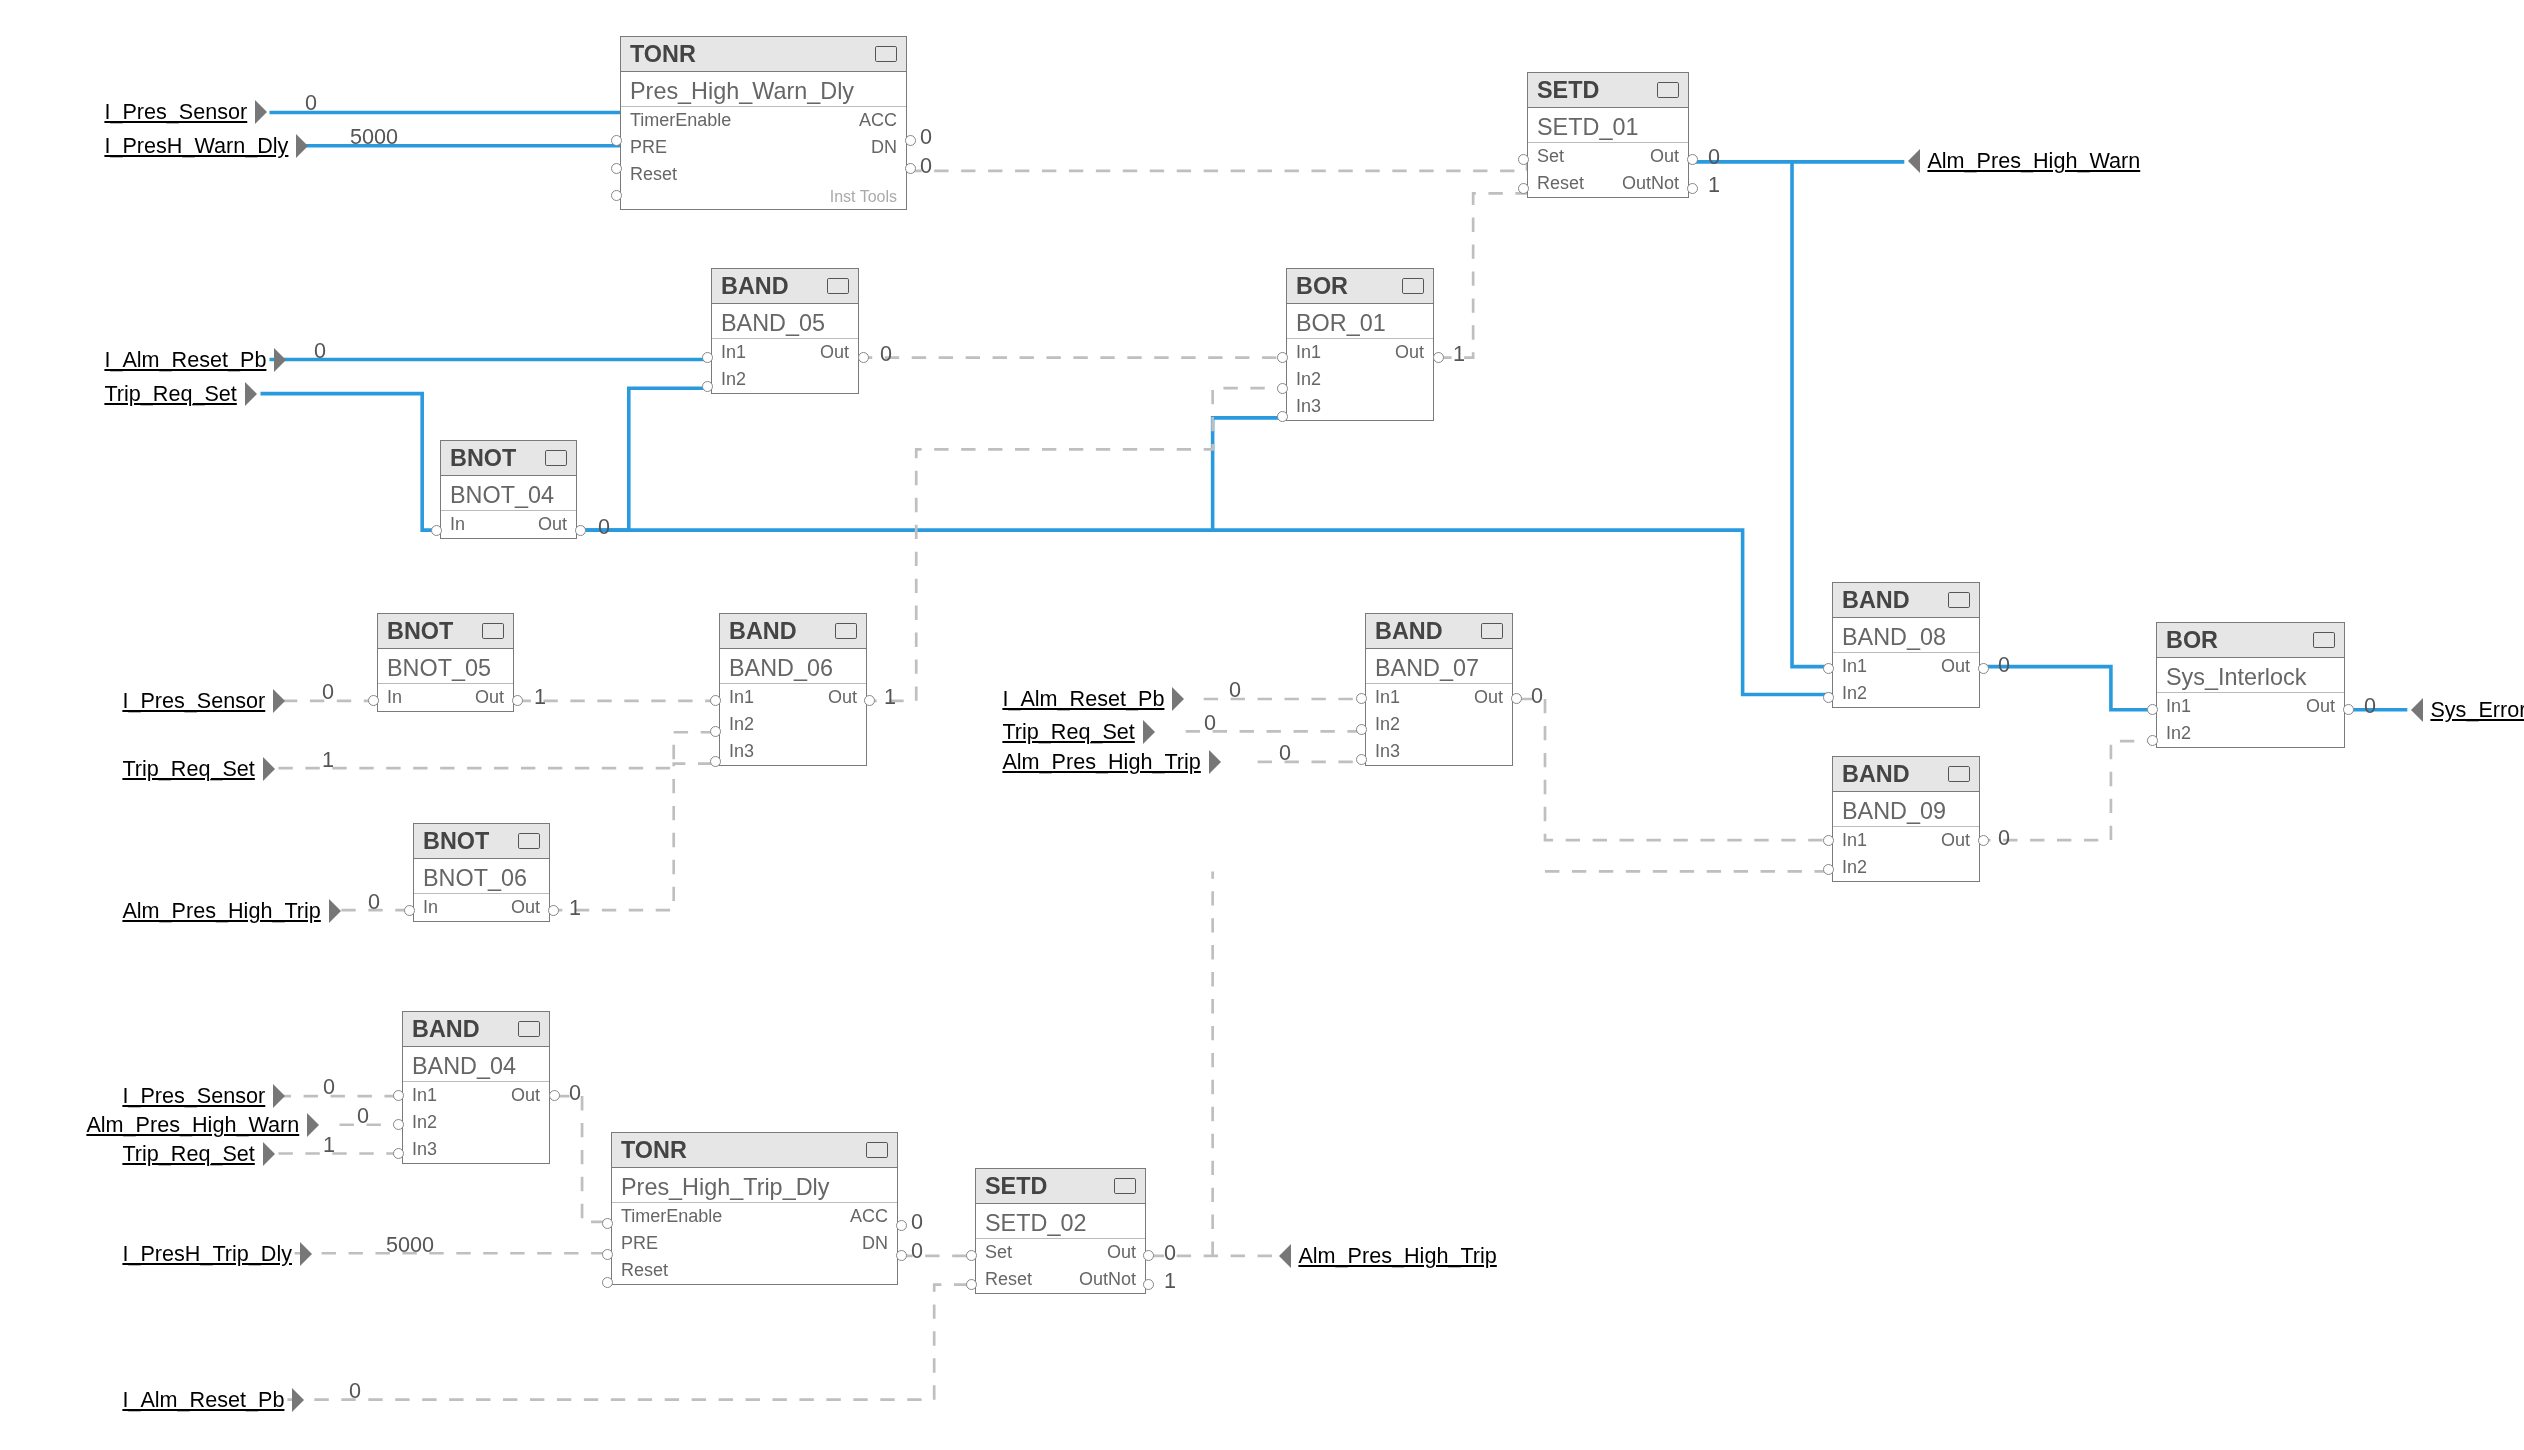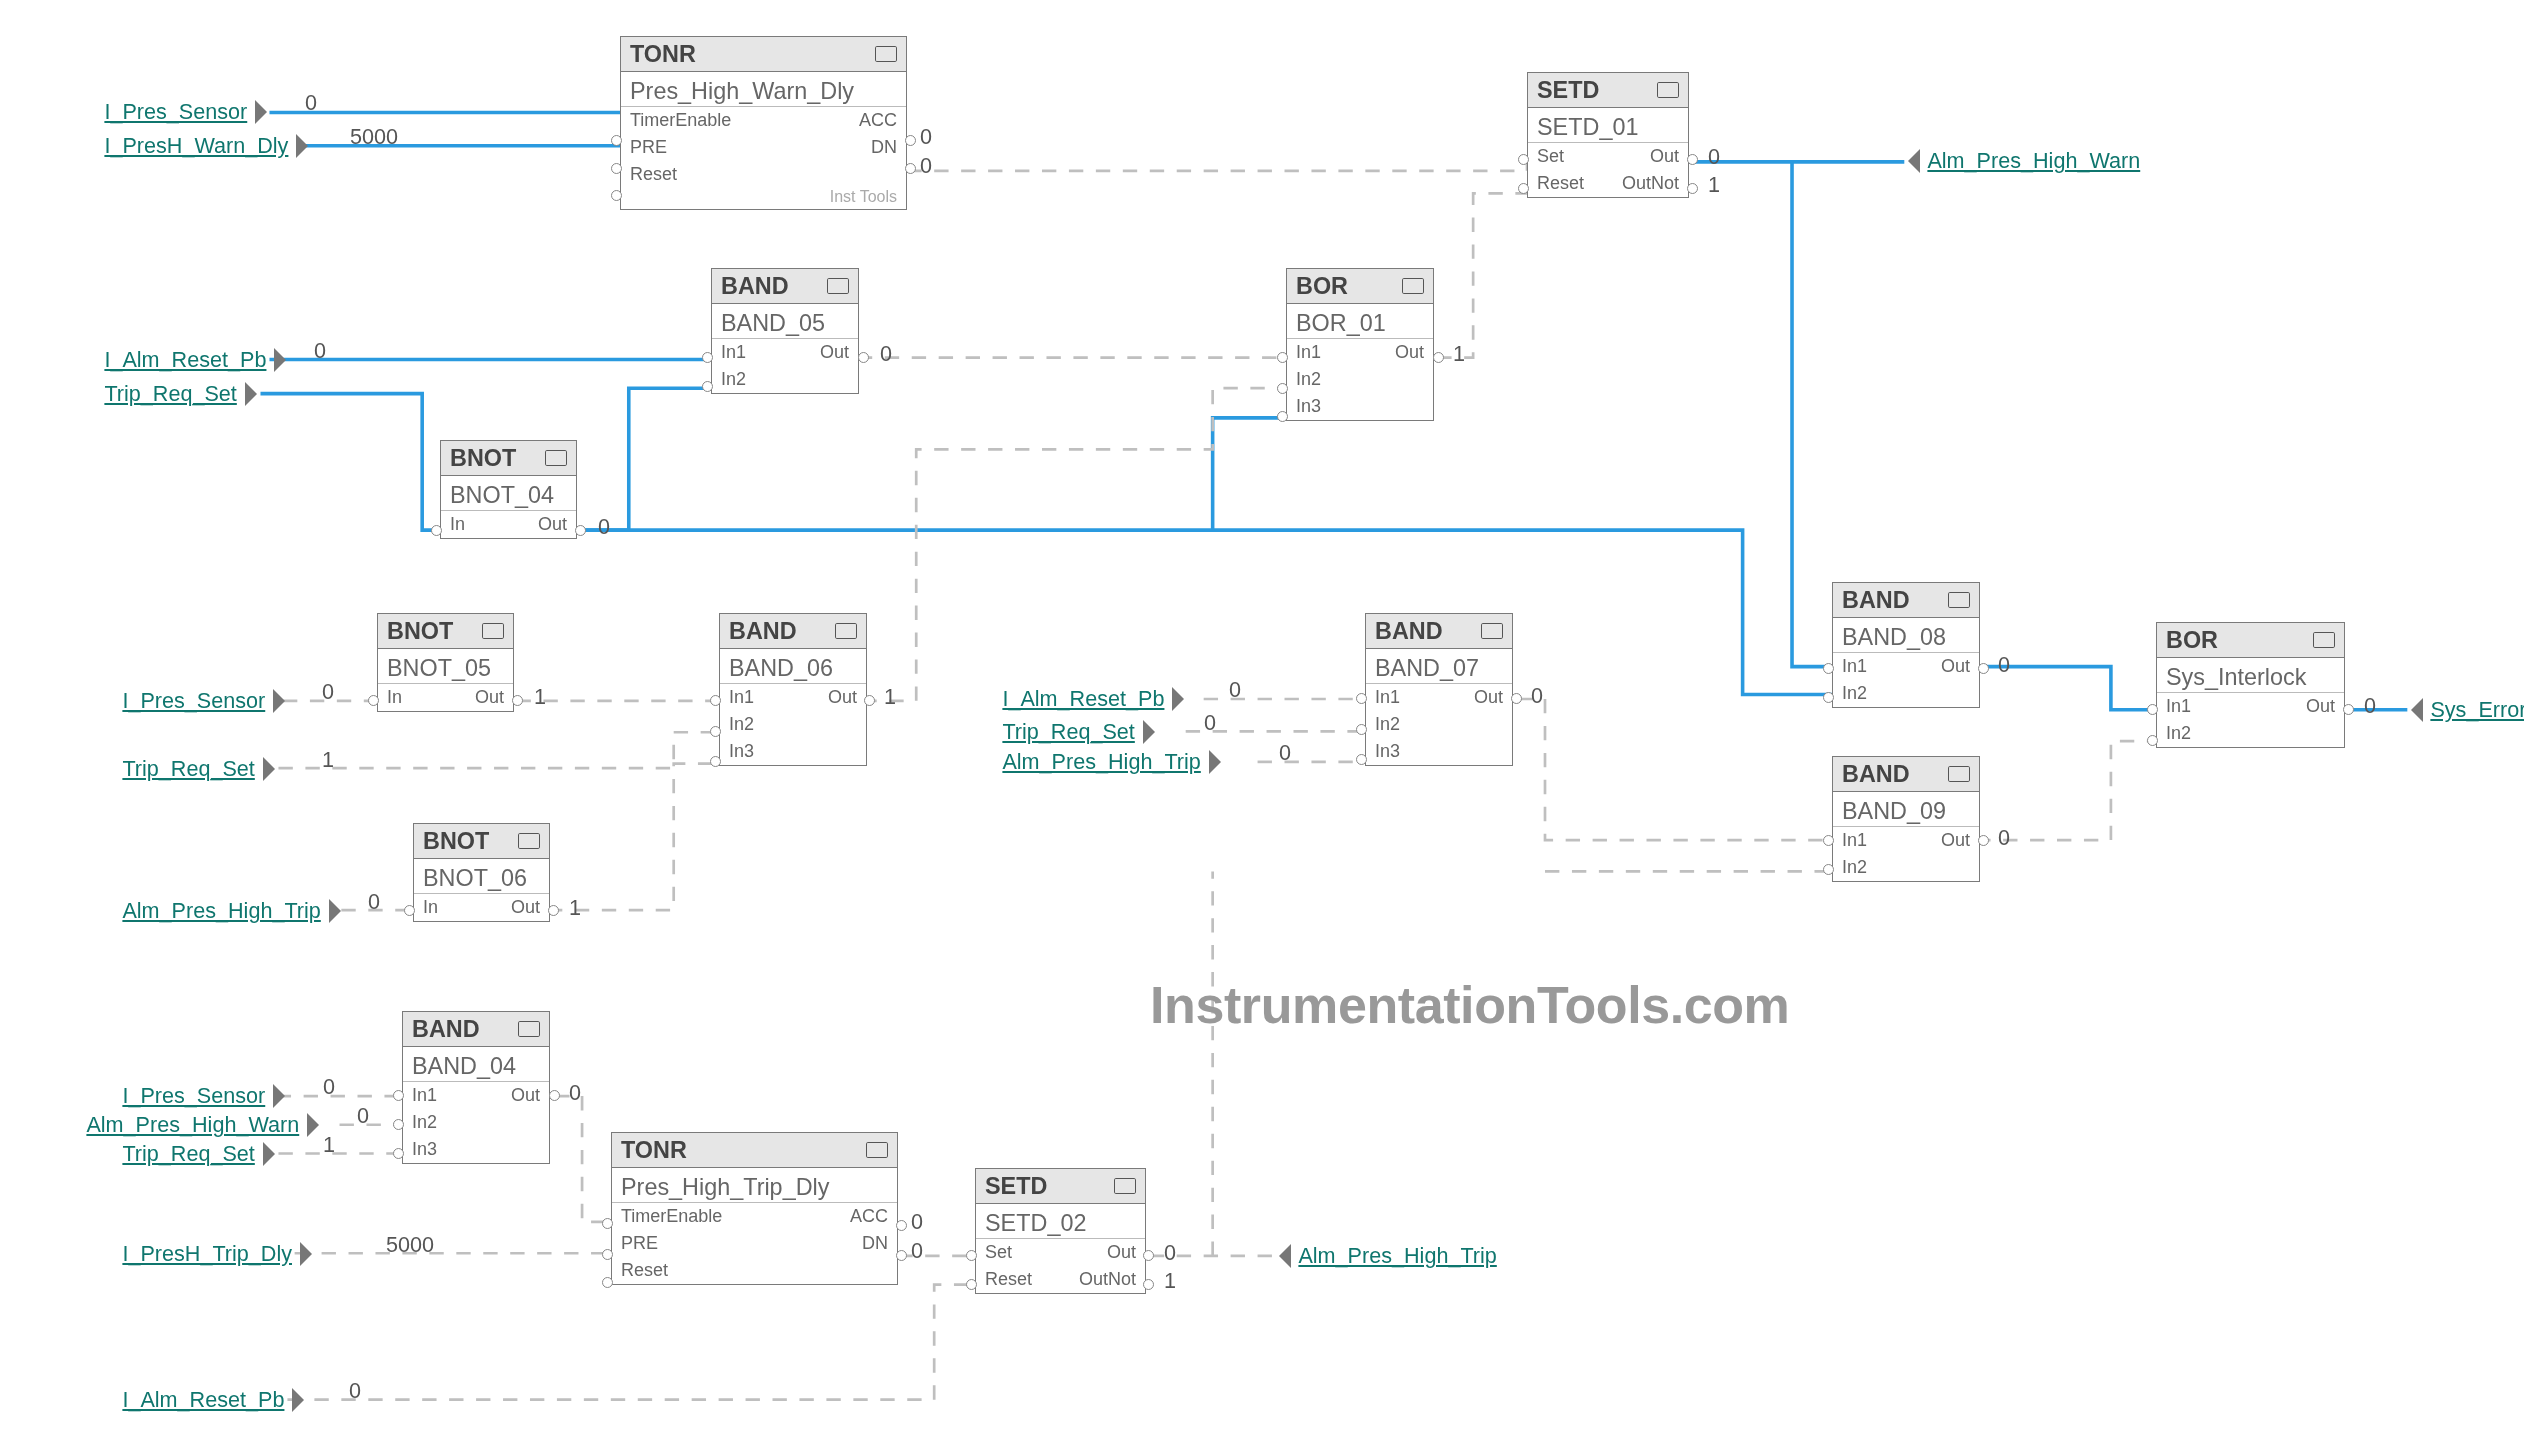--- a/index.html
+++ b/index.html
@@ -56,21 +56,21 @@
   .block .port-right { text-align: right; }
   .block .footnote {
     padding: 0 9px 3.6px 9px;
     color: #aaa;
     font-size: 16px;
     text-align: right;
   }
 
   .tag {
     position: absolute;
-    color: #0f766e;
+    color: #000000;
     font-size: 21.6px;
     text-decoration: underline;
     white-space: nowrap;
     padding: 0 5.4px;
   }
   .tag-arrow-right::after {
     content: "";
     position: absolute;
     right: -14.4px; top: 50%;
     transform: translateY(-50%);
@@ -570,16 +570,15 @@
         <span class="port-right">OutNot</span>
       </div>
   </div>
   <div class="pin-dot" style="left:966px; top:1250px;"></div>
   <div class="pin-dot" style="left:966px; top:1279px;"></div>
   <div class="pin-dot" style="left:1143px; top:1250px;"></div>
   <div class="pin-dot" style="left:1143px; top:1279px;"></div>
   <div class="value" style="left:1164px; top:1240px;">0</div>
   <div class="value" style="left:1164px; top:1268px;">1</div>
 
-  <div class="watermark" style="left:1150px; top:975px;">InstrumentationTools.com</div>
 
 </div>
 
 
 </body></html>

